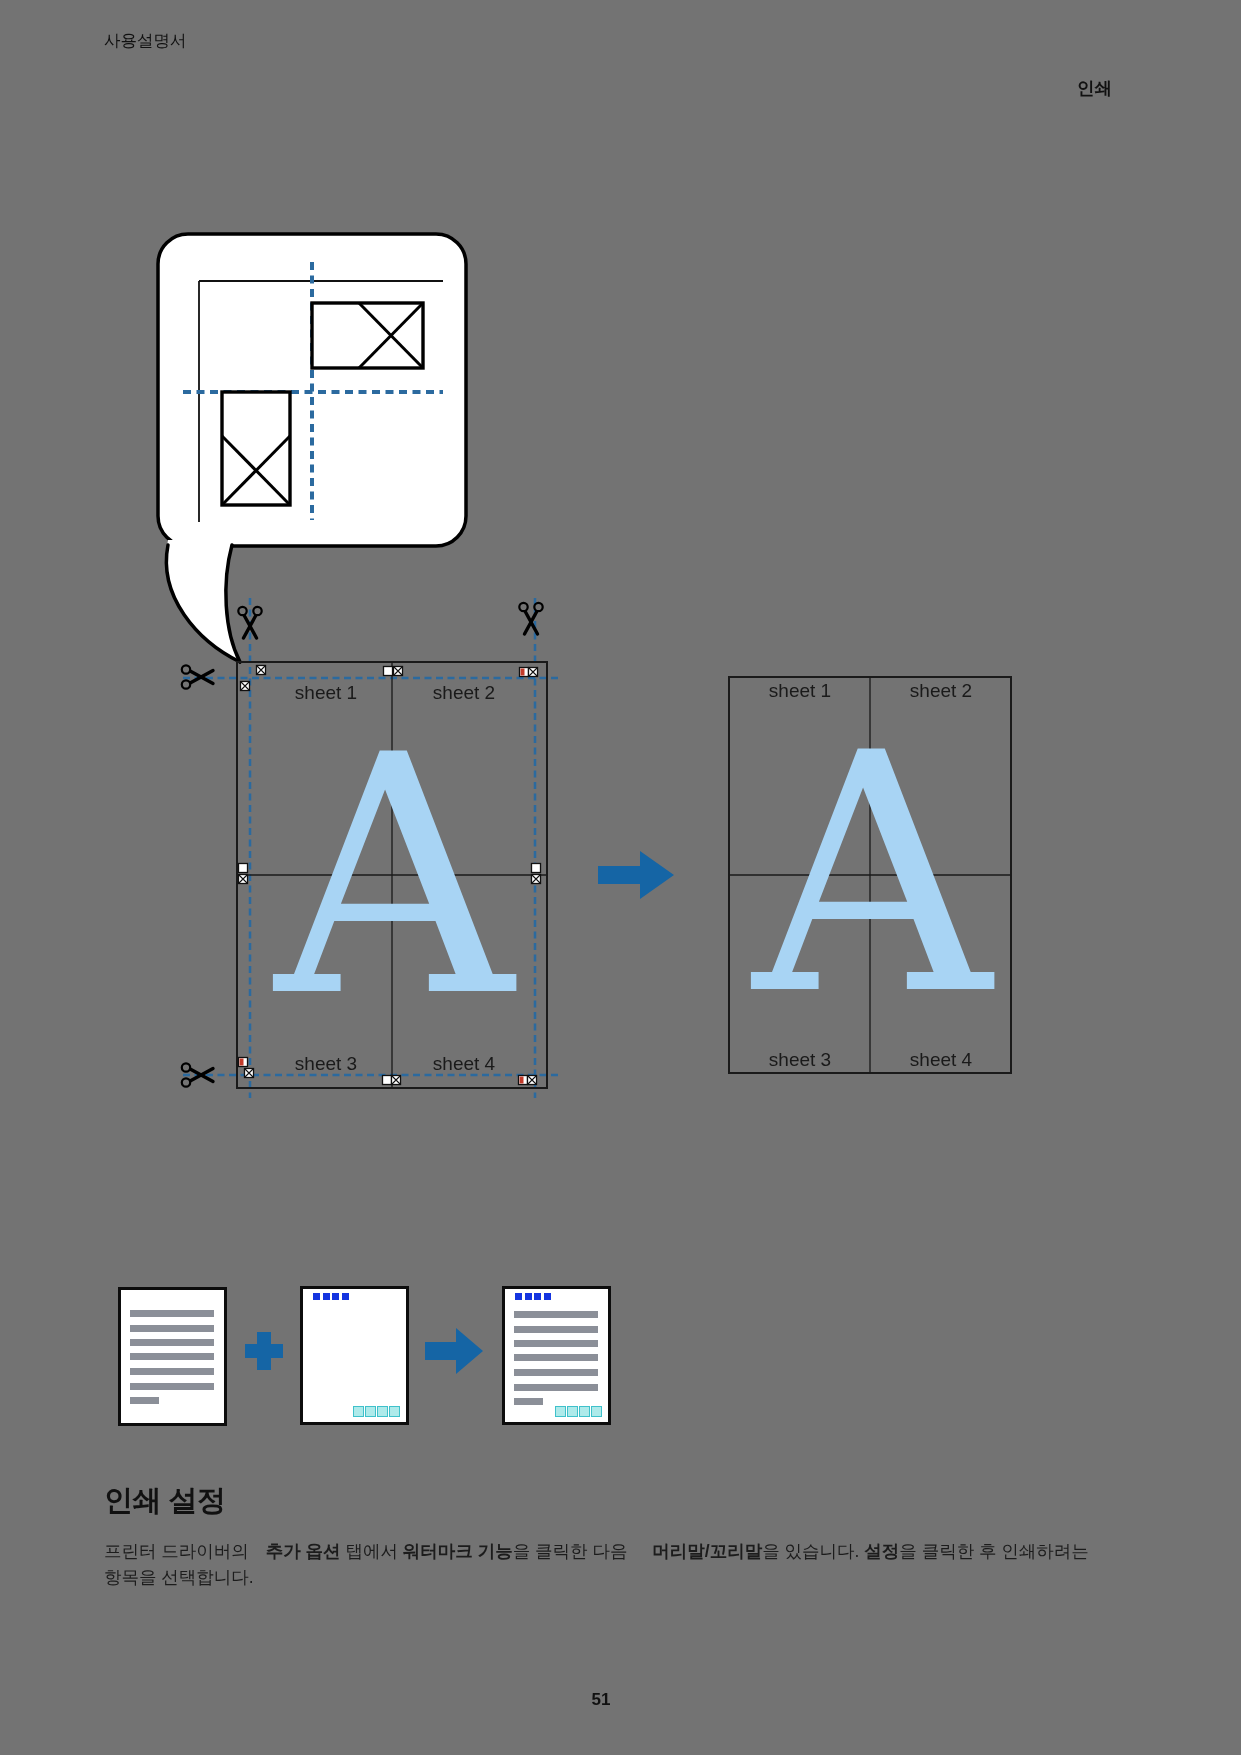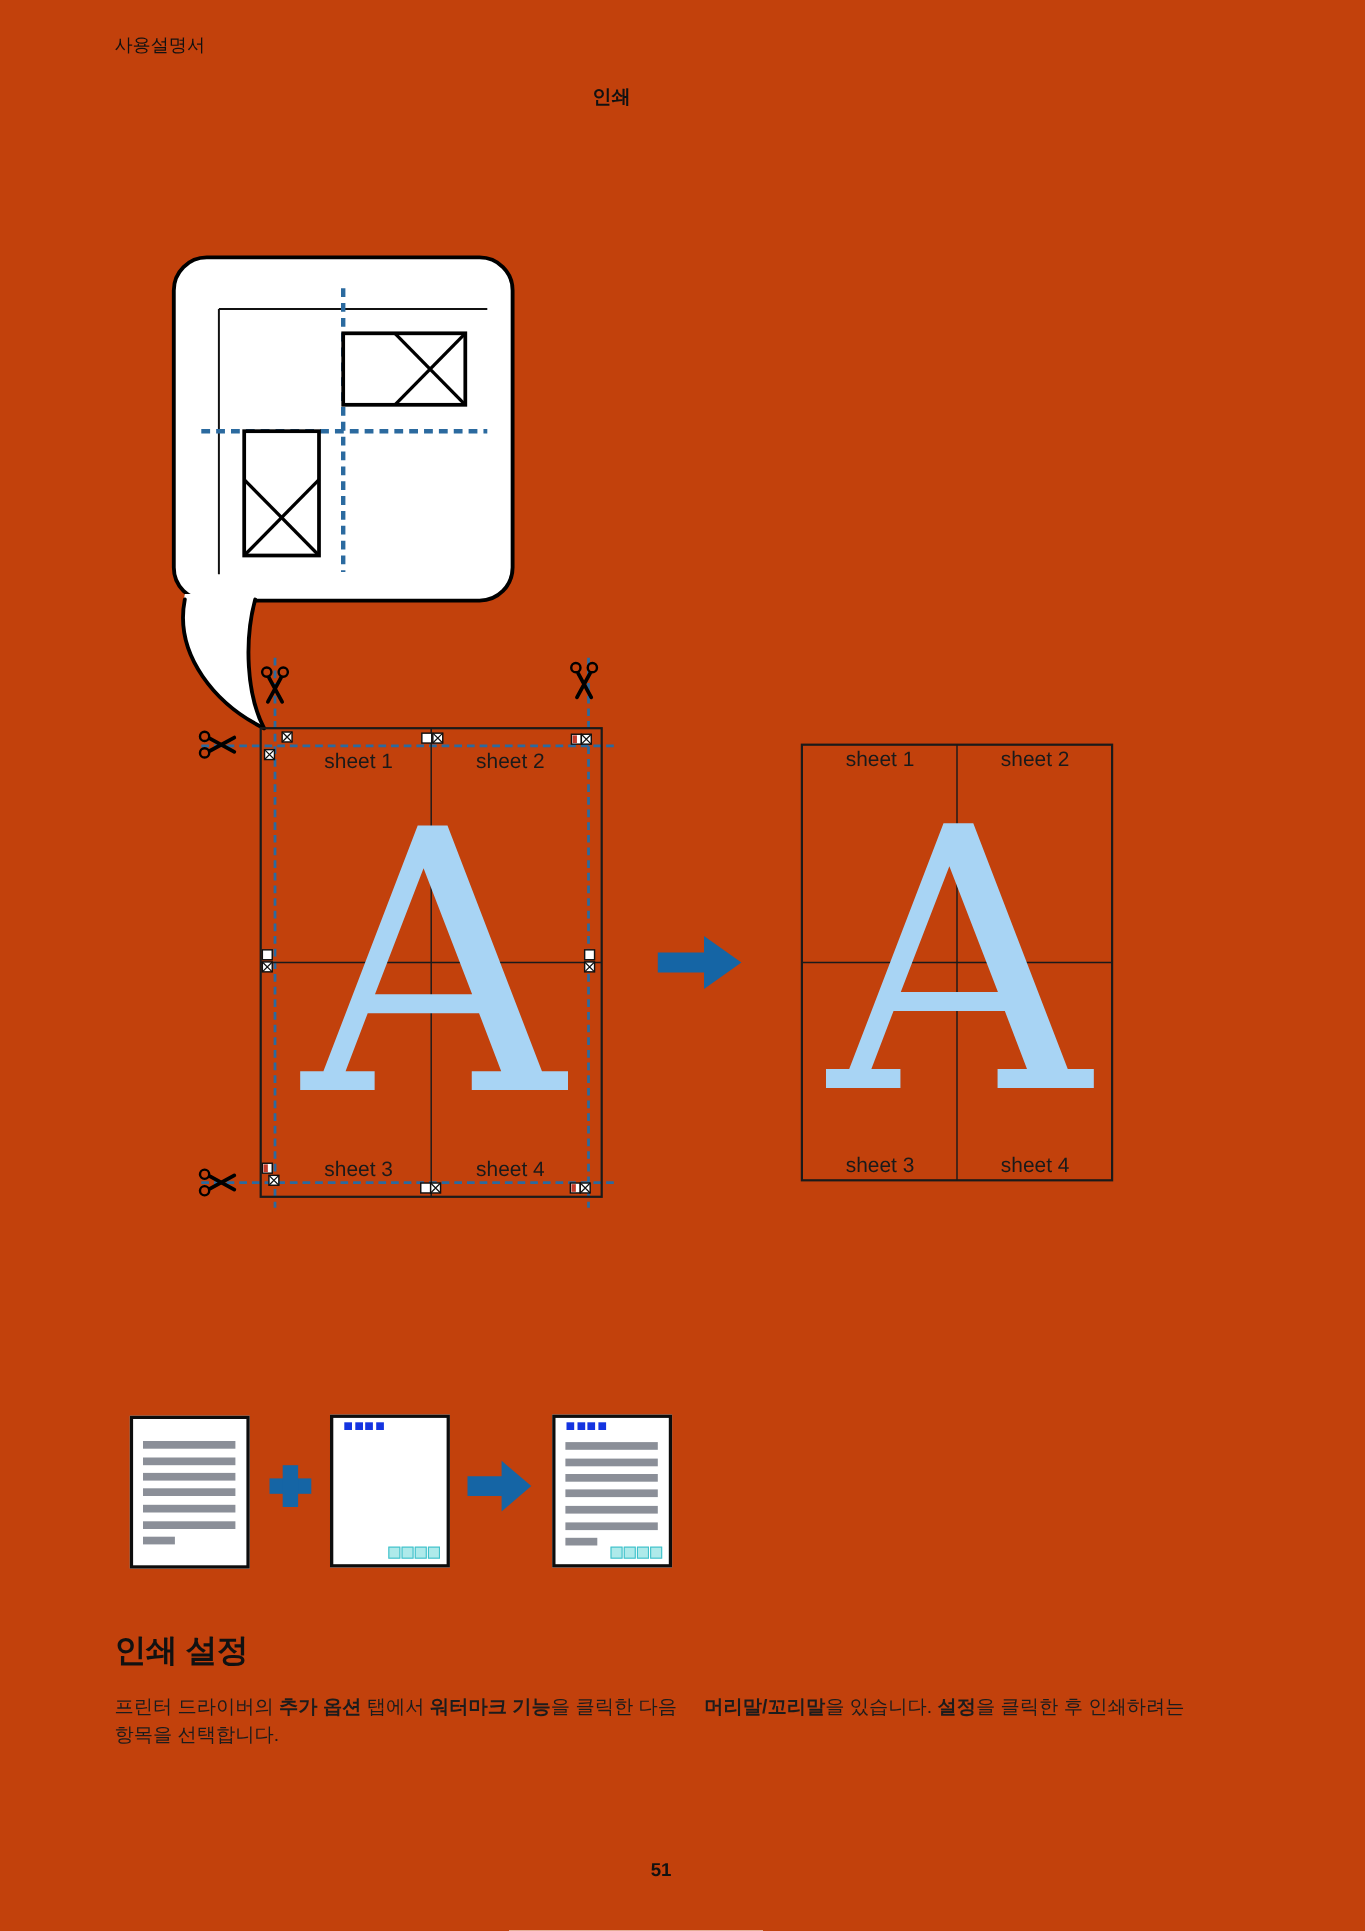--- a/index.html
+++ b/index.html
@@ -1,26 +1,26 @@
 <!DOCTYPE html>
 <html><head>
 <meta charset="utf-8">
 <style>
   html,body{margin:0;padding:0;background:#ffffff;}
   .page{
     position:relative;
     width:1241px;height:1755px;
-    background:#c2410c;
+    background:#737373;
     font-family:"Liberation Sans", sans-serif;
     color:#1c1c1c;
     overflow:hidden;
   }
   .abs{position:absolute;}
   .manual-title{left:104px;top:30px;font-size:16.5px;color:#111;}
-  .chapter-title{left:0;top:76px;width:1112px;text-align:center;font-size:17.5px;font-weight:700;color:#111;}
+  .chapter-title{left:0;top:76px;width:1112px;text-align:right;font-size:17.5px;font-weight:700;color:#111;}
   .step-row{left:104px;top:170px;font-size:18px;color:#1c1c1c;}
   .step-number{display:inline-block;width:36px;}
   .overlay{left:0;top:0;pointer-events:none;}
   .sheet-label{
     transform:translate(-50%,-50%);
     font-size:19px;color:#1a1a1a;white-space:nowrap;
   }
   .big-a{
     transform:translate(-50%,-50%);
     font-family:"DejaVu Serif", serif;
@@ -207,16 +207,16 @@
     <div class="bar short" style="top:109px;"></div>
     <div class="ftr-squares">
       <div class="sq"></div>
       <div class="sq"></div>
       <div class="sq"></div>
       <div class="sq"></div>
     </div>
   </div>
 
   <div class="abs sec-heading" style="top:1481px;">인쇄 설정</div>
-  <div class="abs sec-body" style="top:1538px;"><span>프린터 드라이버의 </span><span style="font-weight: 700;">추가 옵션</span><span> 탭에서 </span><span style="font-weight: 700; text-align: right;">워터마크 기능</span><span>을 클릭한 다음 </span><span style="font-weight: 700; margin-left: 20px;">머리말/꼬리말</span><span>을 있습니다. </span><span style="font-weight: 700;">설정</span><span>을 클릭한 후 인쇄하려는</span><br><span>항목을 선택합니다.</span></div>
+  <div class="abs sec-body" style="top:1538px;"><span>프린터 드라이버의 </span><span style="font-weight: 700; margin-left: 12px;">추가 옵션</span><span> 탭에서 </span><span style="font-weight: 700; text-align: right;">워터마크 기능</span><span>을 클릭한 다음 </span><span style="font-weight: 700; margin-left: 20px;">머리말/꼬리말</span><span>을 있습니다. </span><span style="font-weight: 700;">설정</span><span>을 클릭한 후 인쇄하려는</span><br><span>항목을 선택합니다.</span></div>
 
   <span class="abs page-number">51</span>
 </div>
 
 </body></html>

